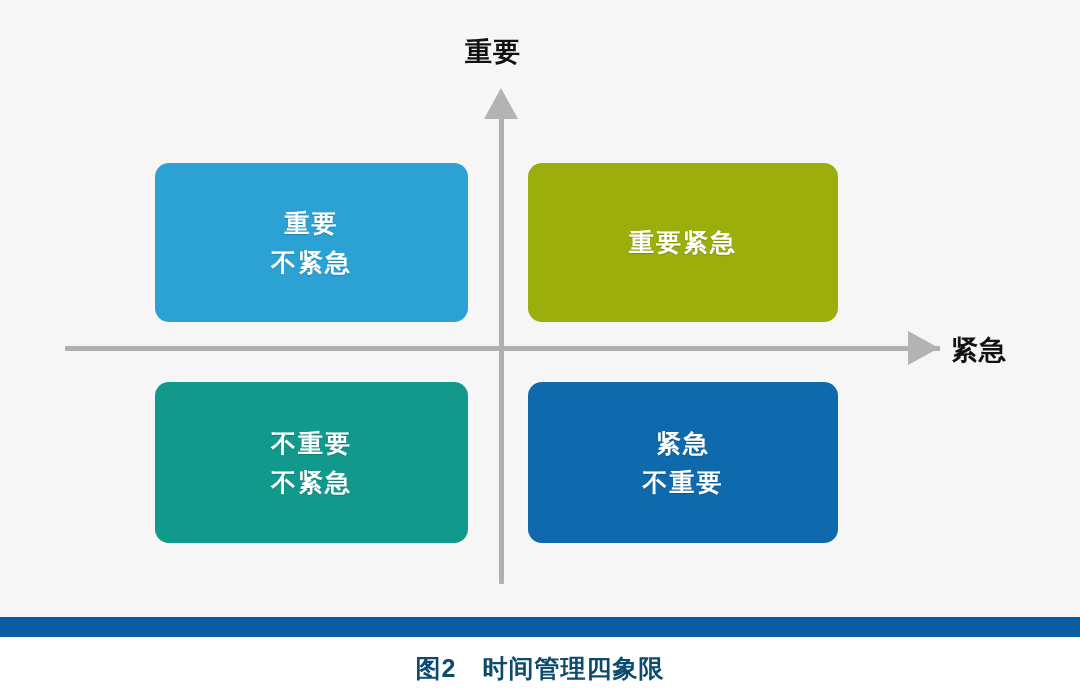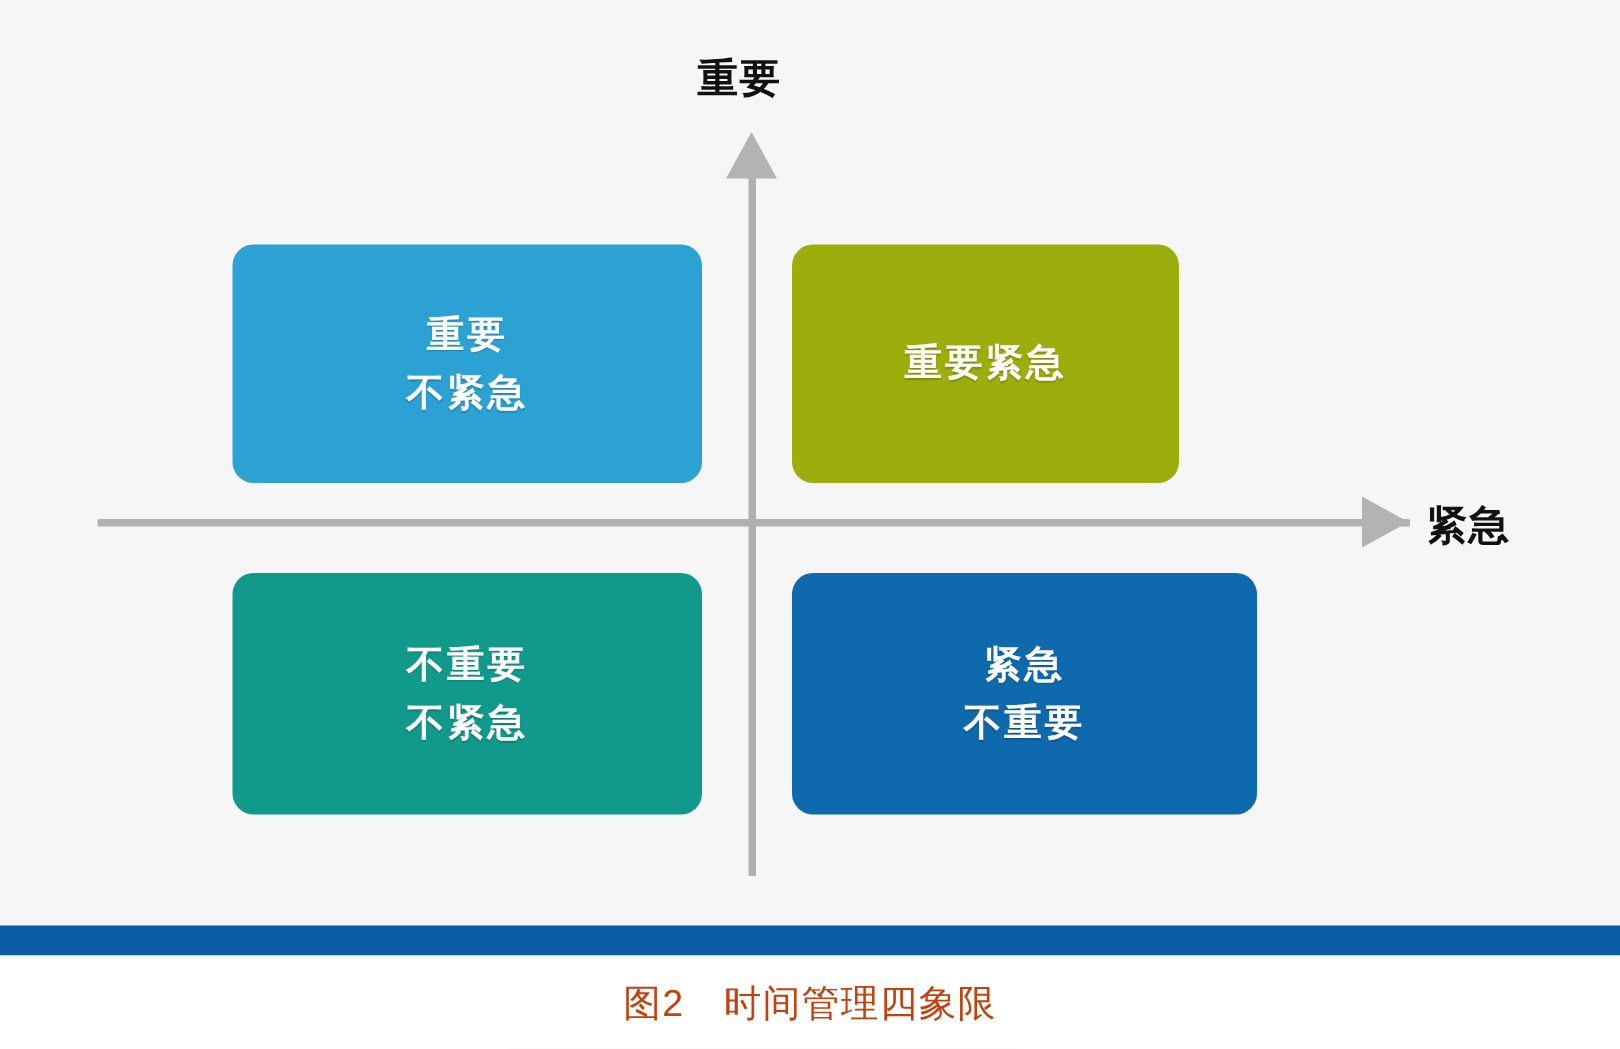--- a/index.html
+++ b/index.html
@@ -107,21 +107,21 @@
     flex-direction: column;
     align-items: center;
     justify-content: center;
   }
 
   #quad-important-not-urgent {
     left: 155px;  top: 163px;  width: 313px; height: 159px;
     background: #2ba2d3;
   }
   #quad-important-urgent {
-    left: 528px;  top: 163px;  width: 258px; height: 159px;
+    left: 528px;  top: 163px;  width: 310px; height: 159px;
     background: #9bae0c;
   }
   #quad-not-important-not-urgent {
     left: 155px;  top: 382px;  width: 313px; height: 161px;
     background: #119a8b;
   }
   #quad-urgent-not-important {
     left: 528px;  top: 382px;  width: 310px; height: 161px;
     background: #0f69ad;
   }
@@ -142,23 +142,23 @@
     left: 0;
     top: 637px;
     width: 1080px;
     height: 62px;
     background: #ffffff;
     display: flex;
     align-items: center;
     justify-content: center;
   }
   .caption-text {
-    color: #c2410c;
+    color: #0c4a6e;
     font-size: 25px;
-    font-weight: normal;
+    font-weight: bold;
     letter-spacing: 1px;
     white-space: pre;
   }
 </style>
 </head>
 <body>
 
 <div id="canvas">
 
   <div class="axis-line-v"></div>

